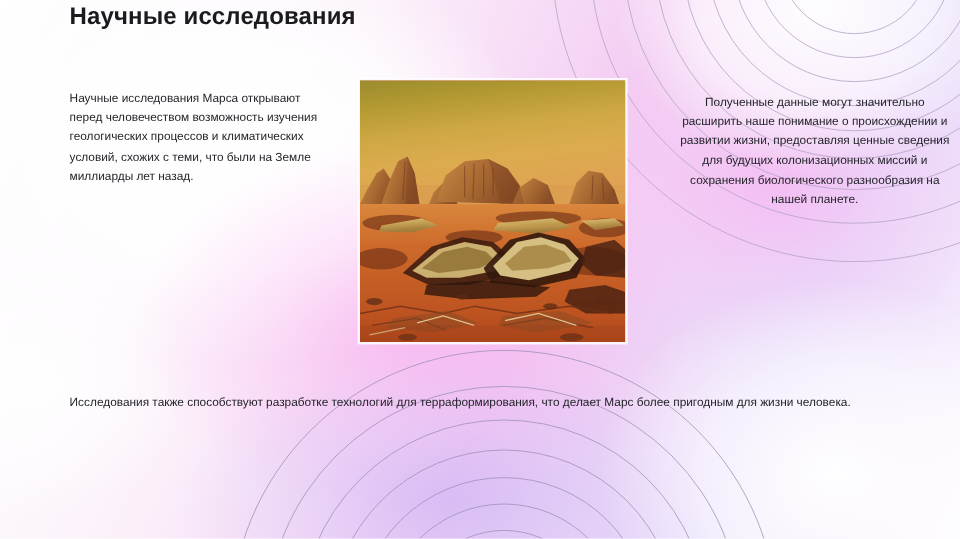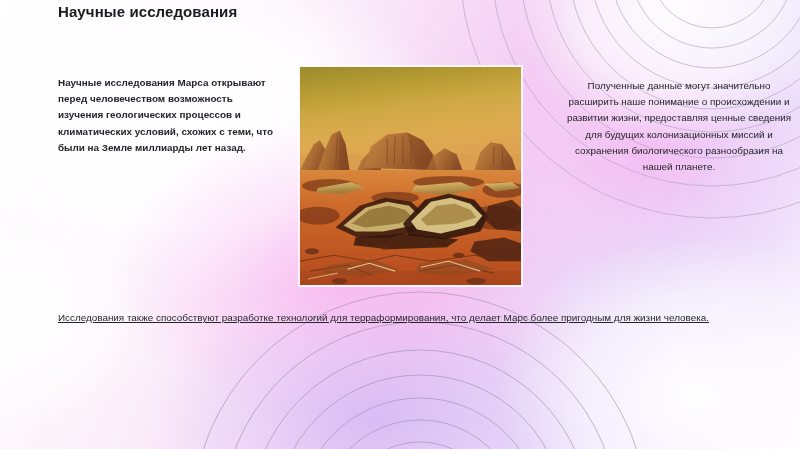--- a/index.html
+++ b/index.html
@@ -98,50 +98,48 @@
     inset: 0;
     pointer-events: none;
   }
   .rings svg { display: block; width: 800px; height: 449px; }
 
   
   .title {
     position: absolute;
     left: 58px;
     top: 3px;
-    font-size: 15px;
+    font-size: 20px;
     font-weight: bold;
     color: #1b1b1f;
     letter-spacing: 0.1px;
     white-space: nowrap;
   }
 
   .para {
     position: absolute;
     color: #24242a;
     font-size: 9.9px;
     line-height: 16.2px;
   }
   .para-left {
     left: 58px;
     top: 75px;
     width: 222px;
-    font-weight: bold;
   }
   .para-right {
     left: 566px;
     top: 78px;
     width: 226px;
     text-align: center;
   }
   .para-bottom {
     left: 58px;
-    top: 310px;
+    top: 328px;
     width: 700px;
-    text-decoration: underline;
   }
 
   
   .picture-frame {
     position: absolute;
     left: 299px;
     top: 66px;
     width: 223px;
     height: 220px;
     background: #fdf4fb;

